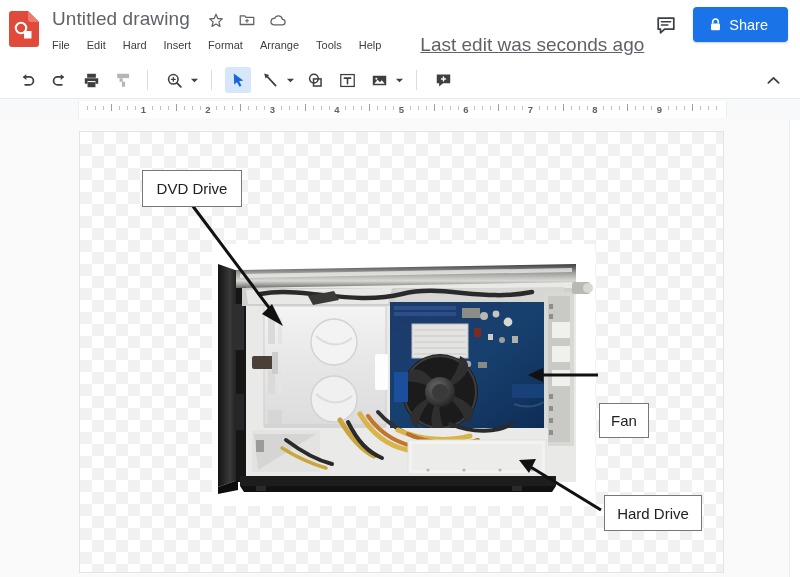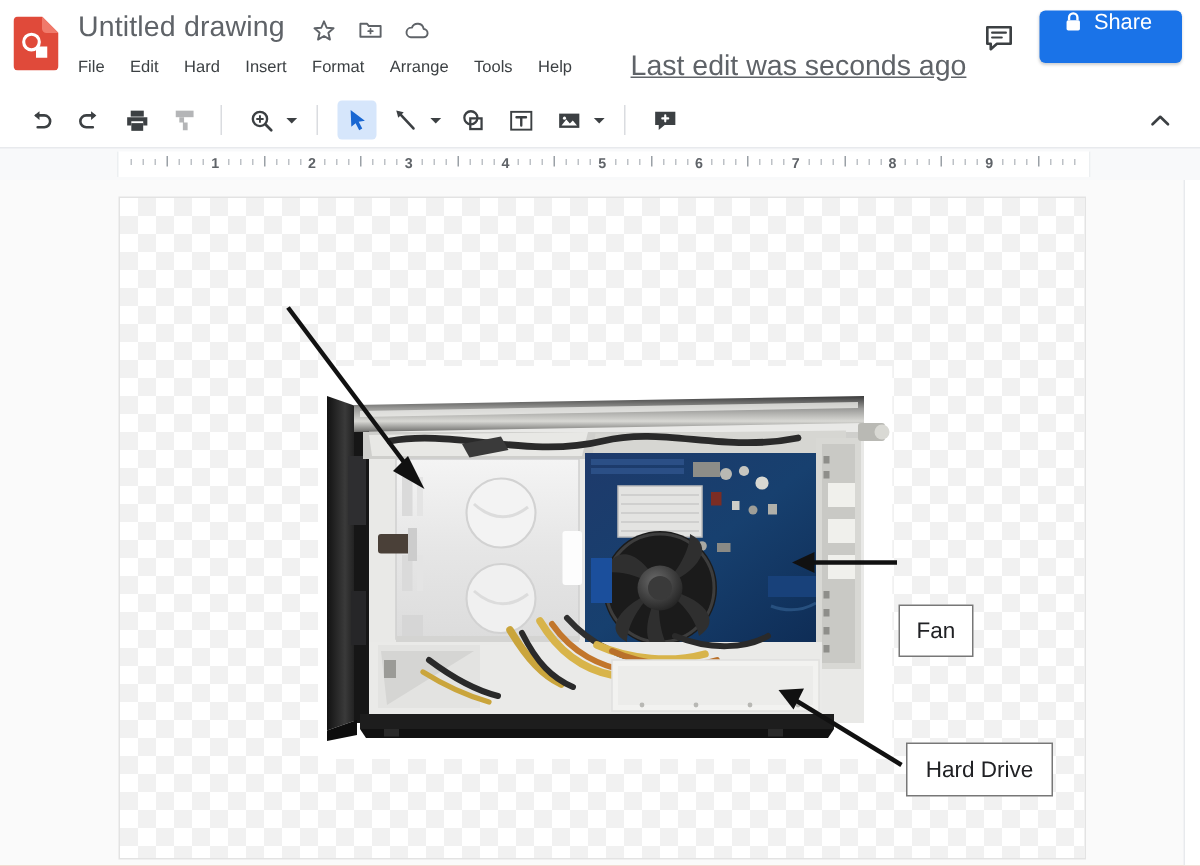--- a/index.html
+++ b/index.html
@@ -6,21 +6,21 @@
     margin: 0; padding: 0;
     width: 800px; height: 577px;
     overflow: hidden;
     background: #ffffff;
     font-family: "Liberation Sans", sans-serif;
     -webkit-font-smoothing: antialiased;
   }
   #app {
     position: relative;
     width: 800px; height: 577px;
-    background: #c2410c;
+    background: #737373;
   }
 
   
   .header {
     position: absolute; left: 0; top: 0;
     width: 800px; height: 62px;
     background: #ffffff;
   }
   .app-icon {
     position: absolute; left: 9px; top: 11px;
@@ -69,21 +69,21 @@
   .header-right {
     position: absolute; right: 12px; top: 7px;
     display: flex; align-items: center; gap: 14px;
   }
   .comment-btn {
     width: 26px; height: 26px;
     display: flex; align-items: center; justify-content: center;
     cursor: pointer;
   }
   .share-btn {
-    display: flex; align-items: flex-start;
+    display: flex; align-items: center;
     gap: 7px;
     background: #1a73e8;
     color: #ffffff;
     border-radius: 4px;
     height: 35px;
     padding: 0 20px 0 16px;
     font-size: 14.5px;
     cursor: pointer;
     box-shadow: 0 1px 2px rgba(60,64,67,.25);
   }
@@ -654,20 +654,23 @@
           <line x1="518" y1="243" x2="459" y2="243" stroke="#111111" stroke-width="3"></line>
           <polygon points="448,243 463,236 463,250" fill="#111111"></polygon>
         </g>
 
         <g>
           <line x1="521" y1="378" x2="449" y2="334" stroke="#111111" stroke-width="3"></line>
           <polygon points="439,328 456,327 449,341" fill="#111111"></polygon>
         </g>
       </svg>
 
+      <div class="label-box" id="label-dvd">
+        <span>DVD Drive</span>
+      </div>
       <div class="label-box" id="label-fan">
         <span>Fan</span>
       </div>
       <div class="label-box" id="label-hdd">
         <span>Hard Drive</span>
       </div>
     </div>
 
     <div class="right-rail"></div>
 

